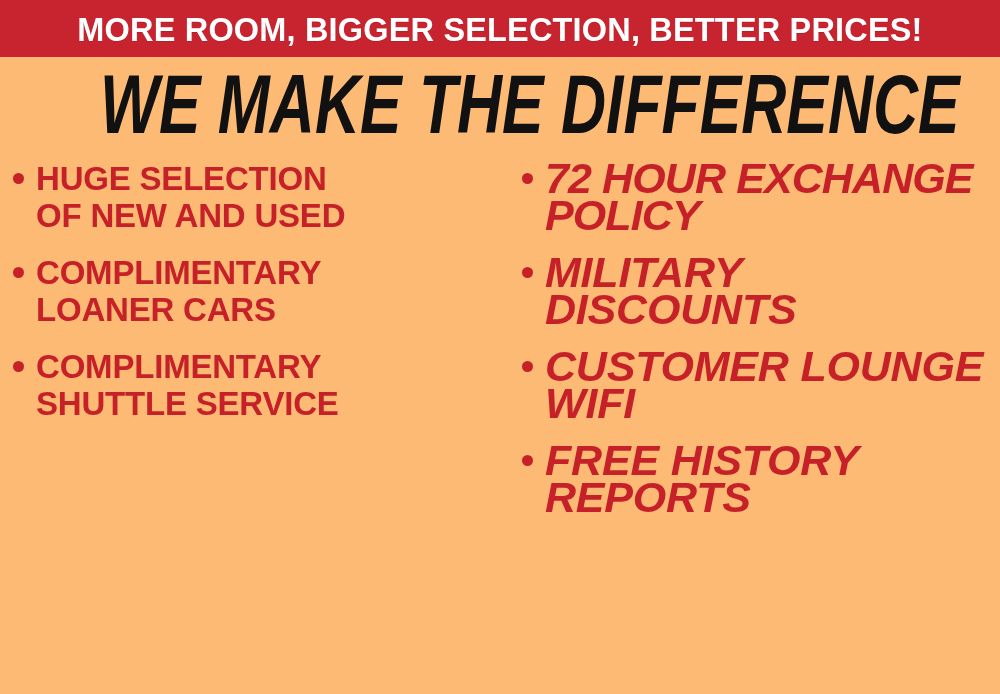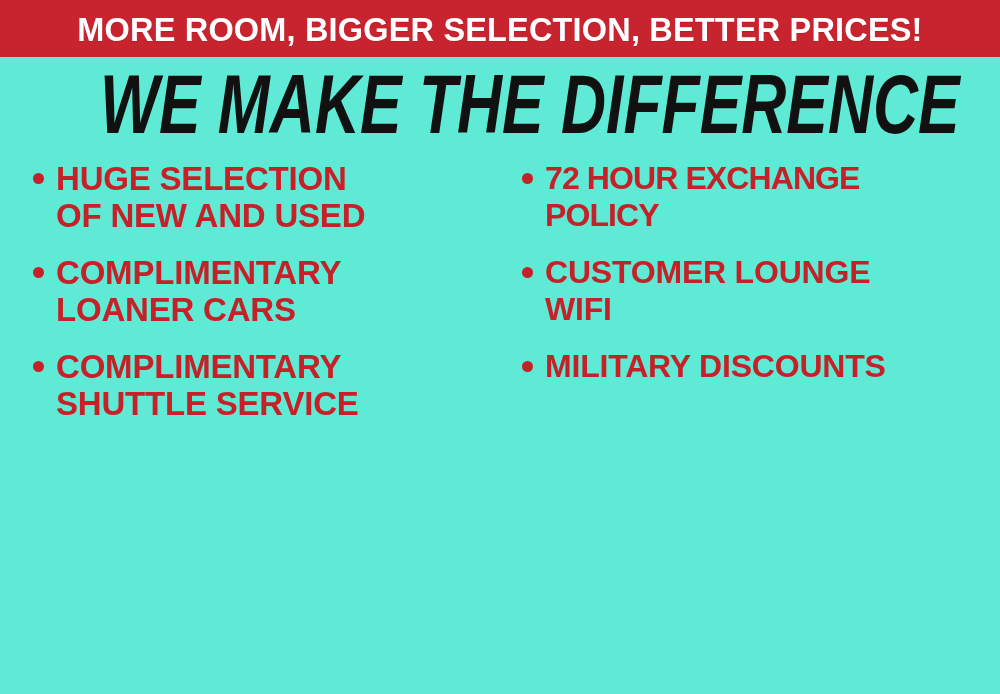--- a/index.html
+++ b/index.html
@@ -8,21 +8,21 @@
     background: #ffffff;
   }
   body {
     font-family: "Liberation Sans", sans-serif;
     -webkit-font-smoothing: antialiased;
   }
   #poster {
     position: relative;
     width: 1000px;
     height: 694px;
-    background: #5eead4;
+    background: #fdba74;
     overflow: hidden;
   }
 
   
   #banner {
     position: absolute;
     left: 0;
     top: 0;
     width: 1000px;
     height: 57px;
@@ -73,21 +73,21 @@
     position: absolute;
     left: 0;
     top: 160px;
     width: 1000px;
     height: 534px;
   }
   .column {
     position: absolute;
     top: 0;
   }
-  #col-left  { left: 26px;  width: 480px; }
+  #col-left  { left: 6px;  width: 480px; }
   #col-right { left: 515px; width: 485px; }
 
   .bullet-item {
     position: relative;
     padding-left: 30px;
     margin-bottom: 20px;
     color: #c62128;
     font-family: "Liberation Sans", sans-serif;
     font-weight: bold;
     font-size: 33px;
@@ -104,21 +104,21 @@
     border-radius: 50%;
     background: #c62128;
   }
   .bullet-item .txt {
     display: block;
     white-space: pre-line;
   }
 
   
   #col-left  .bullet-item { font-size: 33px; }
-  #col-right .bullet-item { font-size: 32px; }
+  #col-right .bullet-item { font-size: 43px; font-style: italic; }
   .tight { letter-spacing: -0.9px; }
 </style>
 </head>
 <body>
 
 <div id="poster">
 
   <div id="banner">
     <div id="banner-text">MORE ROOM, BIGGER SELECTION, BETTER PRICES!</div>
   </div>
@@ -146,23 +146,28 @@
     </div>
 
     <div class="column" id="col-right">
       <div class="bullet-item">
         <span class="dot"></span>
         <span class="txt tight">72 HOUR EXCHANGE
 POLICY</span>
       </div>
       <div class="bullet-item">
         <span class="dot"></span>
+        <span class="txt">MILITARY DISCOUNTS</span>
+      </div>
+      <div class="bullet-item">
+        <span class="dot"></span>
         <span class="txt">CUSTOMER LOUNGE
 WIFI</span>
       </div>
       <div class="bullet-item">
         <span class="dot"></span>
-        <span class="txt">MILITARY DISCOUNTS</span>
+        <span class="txt">FREE HISTORY
+REPORTS</span>
       </div>
     </div>
 
   </div>
 </div>
 
 </body></html>

